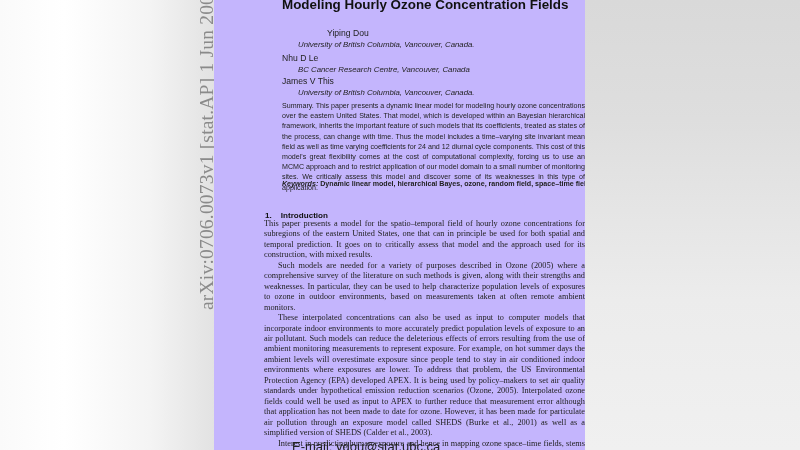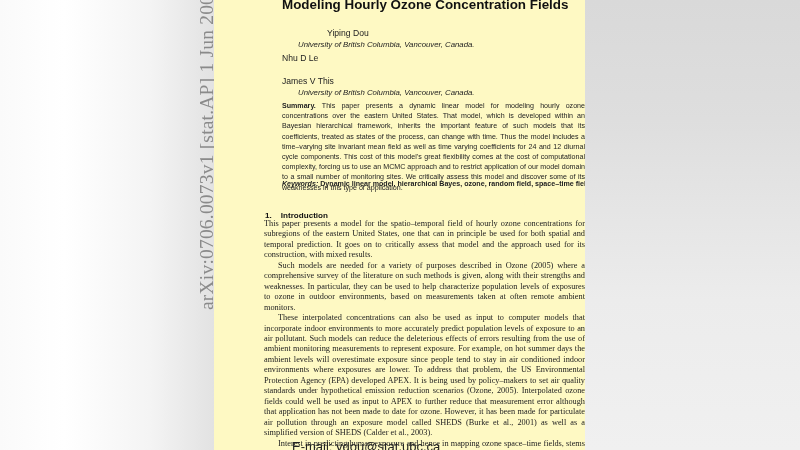--- a/index.html
+++ b/index.html
@@ -11,40 +11,40 @@
   .bg-right {
     position:absolute; left:585px; top:0; width:215px; height:450px;
     background: linear-gradient(180deg, #d9d9d9 0px, #dedede 120px, #ececec 300px, #f0f0f0 450px);
   }
   .bg-left-shade {
     position:absolute; left:0; top:0; width:214px; height:450px;
     background: linear-gradient(90deg, #fafafa 0%, #ffffff 30%, #f4f4f4 70%, #e2e2e2 100%);
   }
   .page {
     position:absolute; left:214px; top:0; width:371px; height:450px;
-    background:#fef9c3; overflow:hidden;
+    background:#c4b5fd; overflow:hidden;
   }
   .arxiv-stamp {
     position:absolute; left:196px; top:310px;
     transform: rotate(-90deg); transform-origin: 0 0;
     font-family: "Liberation Serif", serif; font-size:19.5px; color:#8a8a8a;
     white-space:nowrap; letter-spacing:0.2px;
   }
   .title {
     position:absolute; left:68px; top:-3px;
     font-family:"Liberation Sans", sans-serif; font-weight:bold; font-size:13.4px; color:#111;
     white-space:nowrap;
   }
   .author { position:absolute; left:68px; font-size:8.6px; color:#222; white-space:nowrap; }
   .affil { position:absolute; left:84px; font-size:7.8px; font-style:italic; color:#222; white-space:nowrap; }
   .summary {
     position:absolute; left:68px; top:101px; width:303px;
     font-size:7.1px; line-height:10.2px; color:#222; text-align:justify;
   }
-  .summary b { font-weight:bold; }
+  .summary b { font-weight:normal; }
   .keywords {
     position:absolute; left:68px; top:180px; width:303px;
     font-size:7.1px; color:#222; white-space:nowrap;font-weight:bold;
   }
   .keywords i { font-style:italic; }
   .section-head {
     position:absolute; left:51px; top:204px;
     font-size:8.1px; font-weight:bold; color:#111; white-space:nowrap;margin-top:7px;
   }
   .section-head .num { margin-right:9px; }
@@ -68,20 +68,21 @@
 
 <div class="arxiv-stamp">arXiv:0706.0073v1  [stat.AP]  1 Jun 2007</div>
 
 <div class="page">
   <div class="title">Modeling Hourly Ozone Concentration Fields</div>
 
   <div class="author" style="top:28px;margin-left:45px;">Yiping Dou</div>
   <div class="affil" style="top:40px;">University of British Columbia, Vancouver, Canada.</div>
 
   <div class="author" style="top:53px;">Nhu D Le</div>
+  <div class="affil" style="top:65px;">BC Cancer Research Centre, Vancouver, Canada</div>
 
   <div class="author" style="top:76px;">James V This</div>
   <div class="affil" style="top:88px;">University of British Columbia, Vancouver, Canada.</div>
 
   <div class="summary">
     <b>Summary.</b><span> This paper presents a dynamic linear model for modeling hourly ozone concentrations over the eastern United States. That model, which is developed within an Bayesian hierarchical framework, inherits the important feature of such models that its coefficients, treated as states of the process, can change with time.  Thus the model includes a time–varying site invariant mean field as well as time varying coefficients for 24 and 12 diurnal cycle components.  This cost of this model's great flexibility comes at the cost of computational complexity, forcing us to use an MCMC approach and to restrict application of our model domain to a small number of monitoring sites. We critically assess this model and discover some of its weaknesses in this type of application.</span>
   </div>
 
   <div class="keywords">
     <i>Keywords:</i><span>  Dynamic linear model, hierarchical Bayes, ozone, random field, space–time fields.</span>

